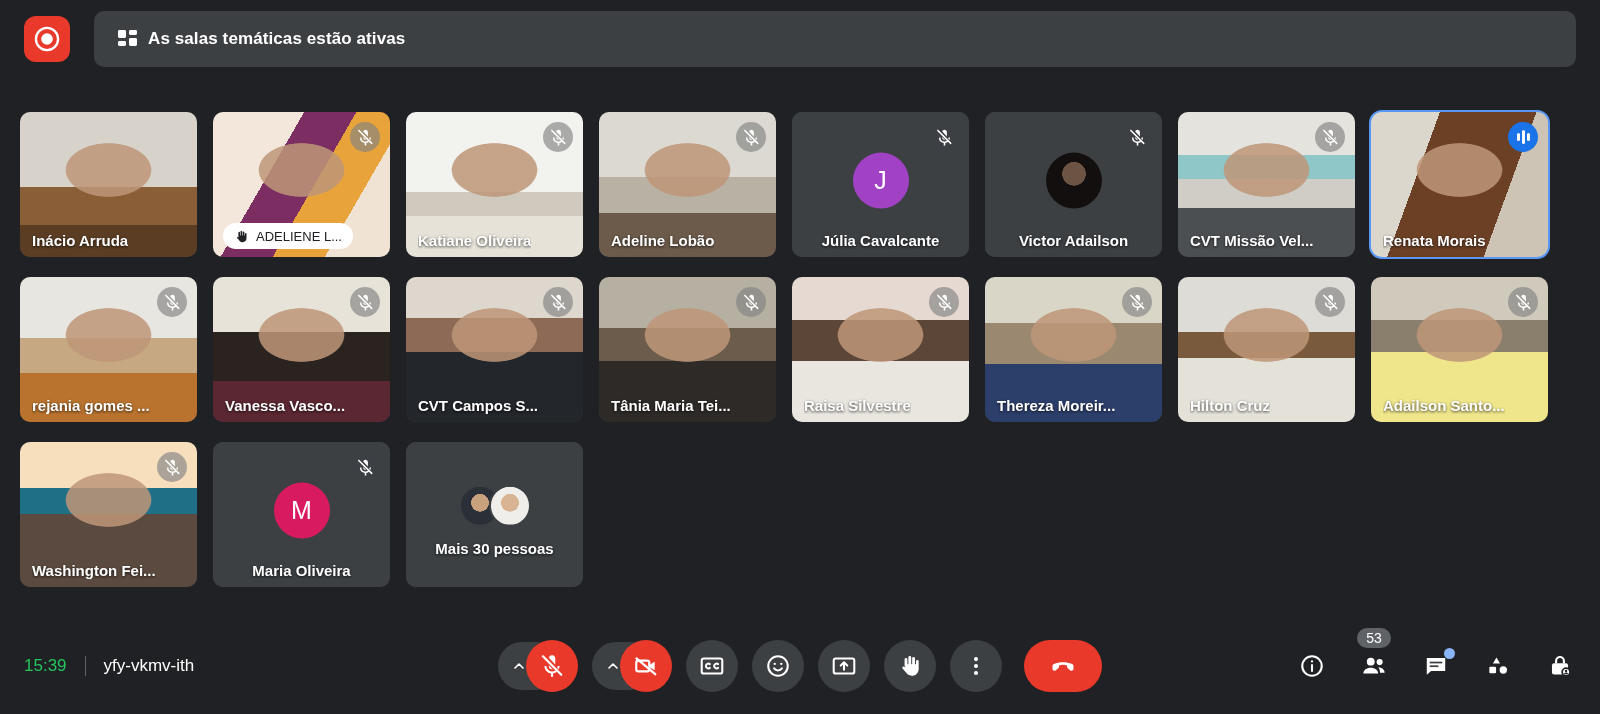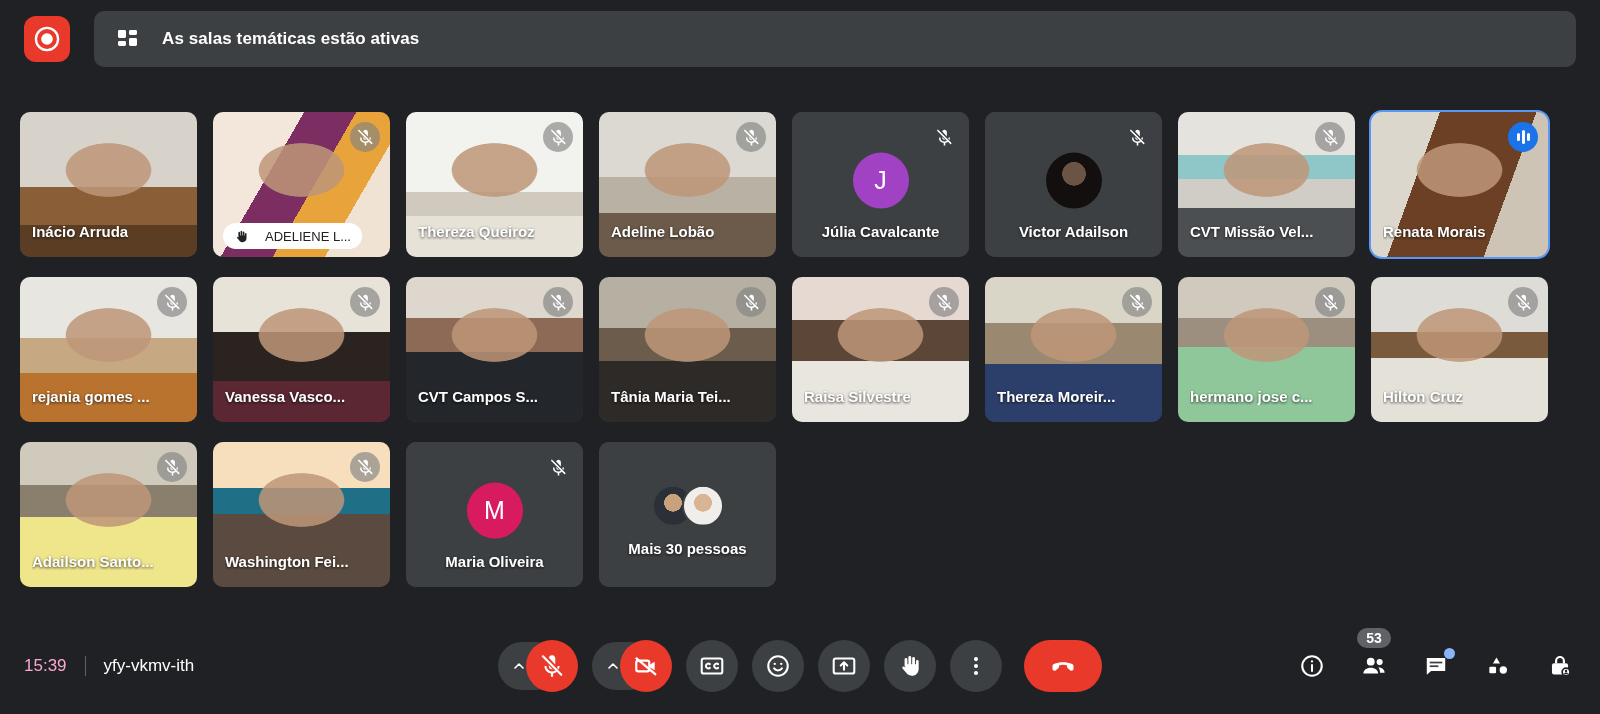--- a/index.html
+++ b/index.html
@@ -17,21 +17,21 @@
   }
   .rec-btn {
     width: 46px; height: 46px; border-radius: 12px;
     background: #e8392b; display: flex; align-items: center; justify-content: center;
     flex: 0 0 auto; cursor: pointer;
   }
   .rec-btn svg { width: 28px; height: 28px; }
   .banner {
     margin-left: 24px; height: 56px; flex: 1 1 auto;
     background: #3c4043; border-radius: 10px;
-    display: flex; align-items: center; padding: 0 22px; gap: 22px;
+    display: flex; align-items: center; padding: 0 22px; gap: 8px;
     cursor: pointer;
   }
   .banner .bicon { width: 24px; height: 24px; display:block; flex:0 0 auto;}
   .banner-text { color: #fff; font-size: 17px; font-weight: 600; letter-spacing: .1px; }
 
   
   .grid {
     position: absolute; left: 20px; top: 112px;
     width: 1560px;
     display: grid;
@@ -40,21 +40,21 @@
     gap: 20px 16px;
   }
   .tile {
     position: relative; width: 177px; height: 145px;
     border-radius: 10px; overflow: hidden;
     background: #3c4043;
   }
   .tile.speaking { outline: 3px solid #5a97f5; outline-offset: -1px; border-radius: 11px; }
   .vid { position:absolute; inset:0; }
   .name {
-    position: absolute; left: 12px; bottom: 17px;
+    position: absolute; left: 12px; bottom: 8px;
     color: #fff; font-size: 15px; font-weight: 600;
     text-shadow: 0 1px 3px rgba(0,0,0,.75);
     white-space: nowrap; max-width: 155px; overflow: hidden;
   }
   .name.centered { left: 0; right: 0; width:100%; text-align: center; max-width:none; }
   .mic {
     position: absolute; right: 10px; top: 10px;
     width: 30px; height: 30px; border-radius: 50%;
     background: rgba(60,64,67,.82);
     display: flex; align-items: center; justify-content: center;
@@ -65,21 +65,21 @@
     position:absolute; right:10px; top:10px;
     width:30px; height:30px; border-radius:50%;
     background:#1a73e8; display:flex; align-items:center; justify-content:center; gap:2px;
   }
   .speak-ind i { display:block; width:3px; background:#fff; border-radius:2px; }
   .speak-ind i:nth-child(1){height:8px;} .speak-ind i:nth-child(2){height:14px;} .speak-ind i:nth-child(3){height:8px;}
 
   .hand-pill {
     position: absolute; left: 10px; bottom: 8px;
     height: 26px; background: #fff; border-radius: 14px;
-    display: flex; align-items: center; gap: 16px; padding: 0 11px;
+    display: flex; align-items: center; gap: 7px; padding: 0 11px;
     max-width: 155px;
   }
   .hand-pill svg { width: 15px; height: 15px; flex:0 0 auto;}
   .hand-pill span { color: #202124; font-size: 13px; font-weight: 500; white-space: nowrap; overflow:hidden; }
 
   .avatar {
     position: absolute; left: 50%; top: 50%; transform: translate(-50%,-58%);
     width: 56px; height: 56px; border-radius: 50%;
     display: flex; align-items: center; justify-content: center;
     color: #fff; font-size: 25px; font-weight: 400; overflow: hidden;
@@ -88,21 +88,21 @@
   .more-stack {
     position:absolute; left:50%; top:50%; transform: translate(-50%,-72%);
     display:flex;
   }
   .more-stack .av { width:42px; height:42px; border-radius:50%; overflow:hidden; border:2px solid #3c4043; background:#d8dbe0;}
   .more-stack .av:nth-child(2){ margin-left:-12px; }
 
   
   .bottombar { position: absolute; left:0; bottom:0; width:1600px; height:96px; }
   .meta { position:absolute; left:24px; top:50%; transform:translateY(-50%); display:flex; align-items:center; gap:18px;}
-  .meta .time { color:#f9a8d4; font-size:17px; font-weight:500; }
+  .meta .time { color:#22c55e; font-size:17px; font-weight:500; }
   .meta .sep { width:1px; height:20px; background:#5f6368; }
   .meta .code { color:#fff; font-size:17px; font-weight:500; }
 
   .center-ctrls { position:absolute; left:50%; top:50%; transform:translate(-50%,-50%); display:flex; align-items:center; gap:14px;}
   .combo { position: relative; display:flex; align-items:center; }
   .combo .chev {
     width: 62px; height: 48px; border-radius: 24px; background:#3c4043;
     display:flex; align-items:center; justify-content:flex-start; padding-left:13px;
     margin-right:-34px;
   }
@@ -119,21 +119,21 @@
     width:78px; height:52px; border-radius:26px; background:#e8392b;
     display:flex; align-items:center; justify-content:center; margin-left:8px;
   }
   .hangup svg { width:30px; height:30px; }
 
   .right-ctrls { position:absolute; right:24px; top:50%; transform:translateY(-50%); display:flex; align-items:center; gap:30px;}
   .ibtn { position:relative; width:32px; height:32px; display:flex; align-items:center; justify-content:center; }
   .ibtn svg { width:26px; height:26px; }
   .badge {
     position:absolute; top:-22px; left:50%; transform:translateX(-50%);
-    background:#5f6368; color:#fff; font-size:14px; font-weight:700;
+    background:#5f6368; color:#fff; font-size:14px; font-weight:400;
     border-radius:11px; padding:2px 9px; min-width:34px; text-align:center;
   }
   .dot { position:absolute; top:-2px; right:-3px; width:11px; height:11px; border-radius:50%; background:#8ab4f8; }
 </style>
 </head>
 <body>
 
 <div class="topbar">
   <div class="rec-btn">
     <svg viewBox="0 0 24 24">
@@ -170,21 +170,21 @@
           <path d="M15 10.6V5a3 3 0 0 0-5.9-.7l5.9 6.3z"></path>
           <path d="M12 17c1.2 0 2.3-.4 3.2-1.1l1.5 1.5A6.9 6.9 0 0 1 13 18.9V22h-2v-3.1A7 7 0 0 1 5 12h1.8A5.2 5.2 0 0 0 12 17z"></path>
           <path d="M17.2 12H19a6.9 6.9 0 0 1-.9 3.2l-1.3-1.3c.2-.6.4-1.2.4-1.9z"></path>
           <path d="M9 11.3V12a3 3 0 0 0 3 3c.2 0 .5 0 .7-.1L9 11.3z"></path>
           <rect x="2.6" y="2.1" width="1.9" height="25" rx=".95" transform="rotate(-45 3.55 3.05)"></rect>
         </svg>
       </div>
     </div>
     <div class="tile">
       <div class="vid" style="background: radial-gradient(34% 26% at 50% 40%, rgba(190, 150, 120, 0.85) 0px, rgba(190, 150, 120, 0.85) 70%, rgba(190, 150, 120, 0) 72%), linear-gradient(rgb(242, 242, 238) 0px, rgb(242, 242, 238) 55%, rgb(207, 202, 189) 55%, rgb(207, 202, 189) 72%, rgb(230, 226, 216) 72%);"></div>
-      <div class="name">Thereza Queiroz</div>
+      <div class="name">Katiane Oliveira</div>
       <div class="mic on-video">
         <svg viewBox="0 0 24 24" fill="#fff">
           <path d="M15 10.6V5a3 3 0 0 0-5.9-.7l5.9 6.3z"></path>
           <path d="M12 17c1.2 0 2.3-.4 3.2-1.1l1.5 1.5A6.9 6.9 0 0 1 13 18.9V22h-2v-3.1A7 7 0 0 1 5 12h1.8A5.2 5.2 0 0 0 12 17z"></path>
           <path d="M17.2 12H19a6.9 6.9 0 0 1-.9 3.2l-1.3-1.3c.2-.6.4-1.2.4-1.9z"></path>
           <path d="M9 11.3V12a3 3 0 0 0 3 3c.2 0 .5 0 .7-.1L9 11.3z"></path>
           <rect x="2.6" y="2.1" width="1.9" height="25" rx=".95" transform="rotate(-45 3.55 3.05)"></rect>
         </svg>
       </div>
     </div>
@@ -325,33 +325,20 @@
         <svg viewBox="0 0 24 24" fill="#fff">
           <path d="M15 10.6V5a3 3 0 0 0-5.9-.7l5.9 6.3z"></path>
           <path d="M12 17c1.2 0 2.3-.4 3.2-1.1l1.5 1.5A6.9 6.9 0 0 1 13 18.9V22h-2v-3.1A7 7 0 0 1 5 12h1.8A5.2 5.2 0 0 0 12 17z"></path>
           <path d="M17.2 12H19a6.9 6.9 0 0 1-.9 3.2l-1.3-1.3c.2-.6.4-1.2.4-1.9z"></path>
           <path d="M9 11.3V12a3 3 0 0 0 3 3c.2 0 .5 0 .7-.1L9 11.3z"></path>
           <rect x="2.6" y="2.1" width="1.9" height="25" rx=".95" transform="rotate(-45 3.55 3.05)"></rect>
         </svg>
       </div>
     </div>
     <div class="tile">
-      <div class="vid" style="background: radial-gradient(34% 26% at 50% 40%, rgba(190, 150, 120, 0.85) 0px, rgba(190, 150, 120, 0.85) 70%, rgba(190, 150, 120, 0) 72%), linear-gradient(rgb(207, 201, 190) 0px, rgb(207, 201, 190) 28%, rgb(156, 143, 128) 28%, rgb(156, 143, 128) 48%, rgb(143, 199, 154) 48%);"></div>
-      <div class="name">hermano jose c...</div>
-      <div class="mic on-video">
-        <svg viewBox="0 0 24 24" fill="#fff">
-          <path d="M15 10.6V5a3 3 0 0 0-5.9-.7l5.9 6.3z"></path>
-          <path d="M12 17c1.2 0 2.3-.4 3.2-1.1l1.5 1.5A6.9 6.9 0 0 1 13 18.9V22h-2v-3.1A7 7 0 0 1 5 12h1.8A5.2 5.2 0 0 0 12 17z"></path>
-          <path d="M17.2 12H19a6.9 6.9 0 0 1-.9 3.2l-1.3-1.3c.2-.6.4-1.2.4-1.9z"></path>
-          <path d="M9 11.3V12a3 3 0 0 0 3 3c.2 0 .5 0 .7-.1L9 11.3z"></path>
-          <rect x="2.6" y="2.1" width="1.9" height="25" rx=".95" transform="rotate(-45 3.55 3.05)"></rect>
-        </svg>
-      </div>
-    </div>
-    <div class="tile">
       <div class="vid" style="background: radial-gradient(34% 26% at 50% 40%, rgba(190, 150, 120, 0.85) 0px, rgba(190, 150, 120, 0.85) 70%, rgba(190, 150, 120, 0) 72%), linear-gradient(rgb(222, 220, 214) 0px, rgb(222, 220, 214) 38%, rgb(122, 90, 60) 38%, rgb(122, 90, 60) 56%, rgb(228, 225, 217) 56%);"></div>
       <div class="name">Hilton Cruz</div>
       <div class="mic on-video">
         <svg viewBox="0 0 24 24" fill="#fff">
           <path d="M15 10.6V5a3 3 0 0 0-5.9-.7l5.9 6.3z"></path>
           <path d="M12 17c1.2 0 2.3-.4 3.2-1.1l1.5 1.5A6.9 6.9 0 0 1 13 18.9V22h-2v-3.1A7 7 0 0 1 5 12h1.8A5.2 5.2 0 0 0 12 17z"></path>
           <path d="M17.2 12H19a6.9 6.9 0 0 1-.9 3.2l-1.3-1.3c.2-.6.4-1.2.4-1.9z"></path>
           <path d="M9 11.3V12a3 3 0 0 0 3 3c.2 0 .5 0 .7-.1L9 11.3z"></path>
           <rect x="2.6" y="2.1" width="1.9" height="25" rx=".95" transform="rotate(-45 3.55 3.05)"></rect>
         </svg>

